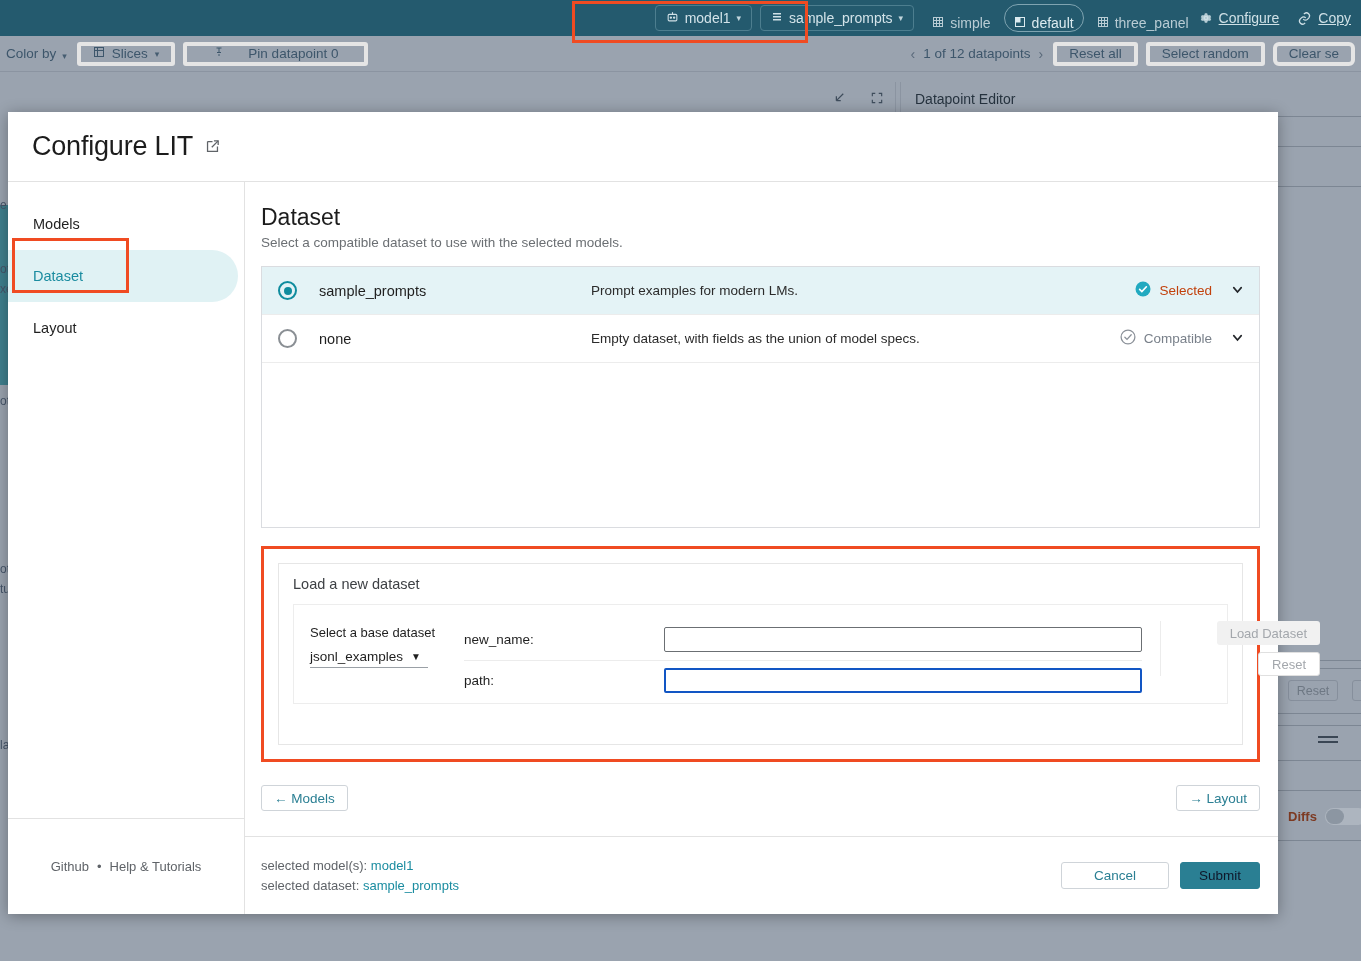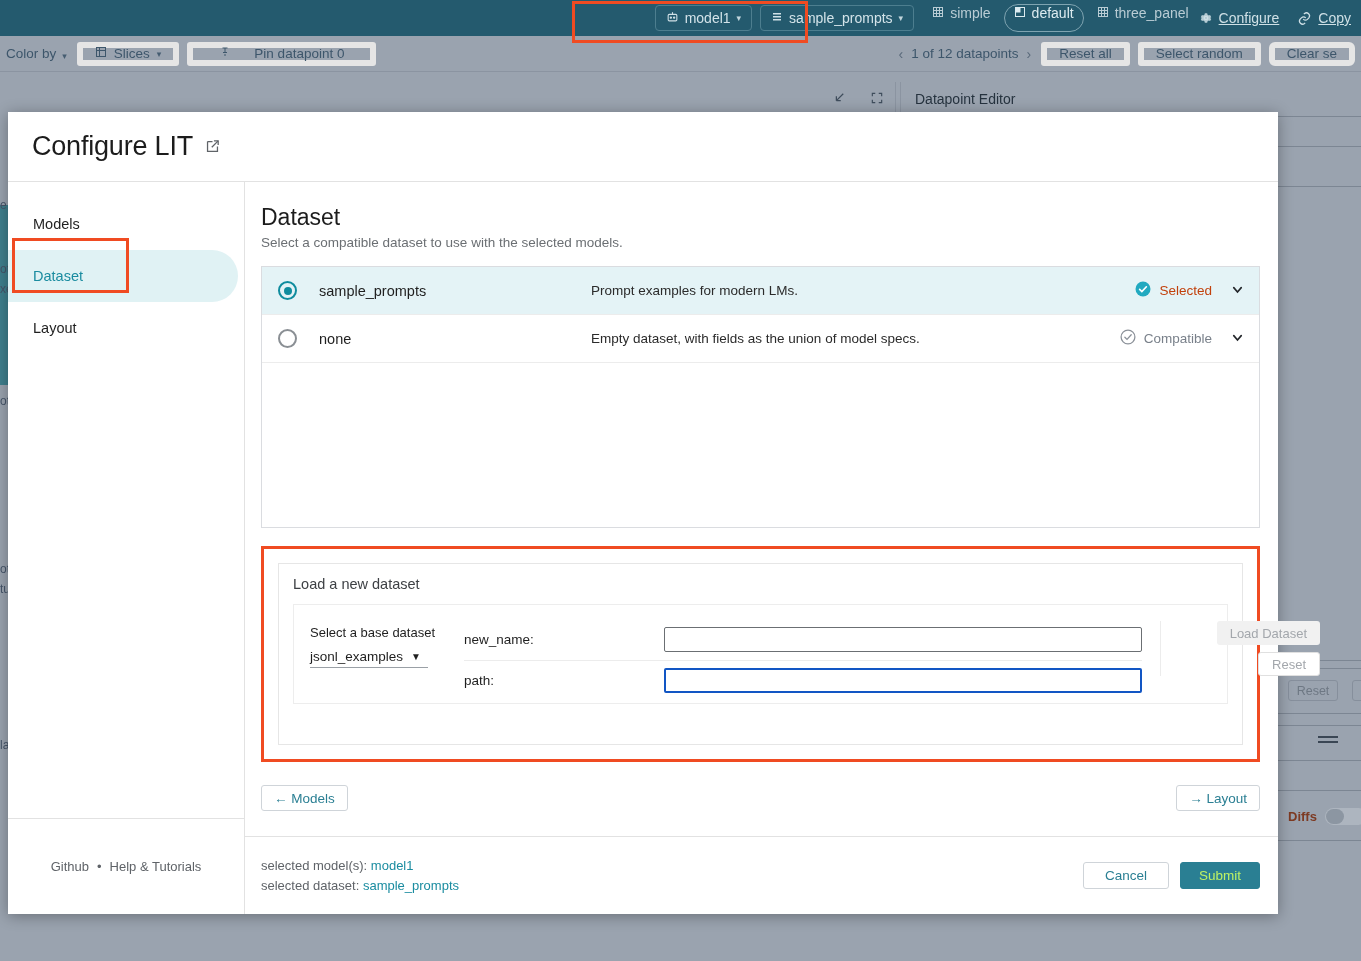--- a/index.html
+++ b/index.html
@@ -30,42 +30,42 @@
   .tb-chip {
     display: inline-flex; align-items: center; gap: 6px;
     height: 26px; padding: 0 10px;
     border: 1px solid #4d7e8f; border-radius: 4px;
     font-size: 14px; color: #d3e3e9;
     margin-right: 8px;
     white-space: nowrap;
   }
   .layout-tabs { display: inline-flex; align-items: center; gap: 3px; }
   .layout-tab {
-    display: inline-flex; align-items: flex-start; gap: 6px;
+    display: inline-flex; align-items: flex-end; gap: 6px;
     height: 28px; padding: 0 9px;
     border: 1px solid transparent; border-radius: 5px;
     font-size: 14px; color: #b9ccd4; white-space: nowrap;
   }
   .layout-tab.active { border-color: #7fa4b1; color: #dcebf0; border-radius: 14px; }
   .caret { font-size: 9px; opacity: .9; }
   .tb-right { display: inline-flex; align-items: center; gap: 18px; margin-left: auto; text-decoration: underline; }
   .tb-right span { font-size: 14px; color: #cfe0e6; display: inline-flex; align-items: center; gap: 6px; white-space: nowrap; }
 
   .second-toolbar {
     position: absolute; left: 0; top: 36px;
     width: 1361px; height: 36px;
     background: #9aa3af;
     display: flex; align-items: center;
     padding: 0 6px;
     border-bottom: 1px solid #8b94a1;
   }
   .st-btn {
     display: inline-flex; align-items: center; justify-content: center; gap: 7px;
     height: 24px; padding: 0 12px;
-    border: 6px solid #e5e5e5; border-radius: 3px;
+    border: 4px solid #e5e5e5; border-radius: 3px;
     font-size: 13.5px; color: #3d566b; background: transparent;
     margin-right: 8px; white-space: nowrap;
   }
   .st-plain {
     display: inline-flex; align-items: flex-end; gap: 6px;
     font-size: 13.5px; color: #3d566b; margin-right: 10px; white-space: nowrap;
   }
   .dp-nav {
     display: inline-flex; align-items: center; gap: 8px;
     font-size: 13.5px; color: #3d566b; margin-right: 10px; white-space: nowrap;
@@ -279,26 +279,26 @@
     height: 78px; flex: 0 0 78px;
     border-top: 1px solid #e2e2e2;
     display: flex; align-items: center;
     padding: 0 18px 0 16px;
   }
   .sel-summary { font-size: 13px; color: #5f6368; line-height: 20px; }
   .sel-summary b { font-weight: 400; color: #1a8ca0; }
   .foot-actions { margin-left: auto; display: flex; align-items: center; gap: 11px; }
   .btn-cancel {
     background: #fff; border: 1px solid #cfd4d9; border-radius: 3px;
-    color: #2a7f93; font-size: 13.5px; height: 27px; padding: 0 21px;
+    color: #2a7f93; font-size: 13.5px; height: 27px; padding: 0 32px;
     font-family: "Liberation Sans", sans-serif;
   }
   .btn-submit {
     background: #2a7f93; border: 1px solid #2a7f93; border-radius: 3px;
-    color: #bef264; font-size: 13.5px; height: 27px; padding: 0 18px;
+    color: #0f172a; font-size: 13.5px; height: 27px; padding: 0 18px;
     font-family: "Liberation Sans", sans-serif;
   }
 
   
   .hl {
     position: absolute; border: 3px solid #f04b22;
     pointer-events: none; z-index: 60;
   }
   #hl-tabs { left: 572px; top: 1px; width: 236px; height: 42px; }
   #hl-dataset-nav { left: 12px; top: 238px; width: 117px; height: 55px; }

